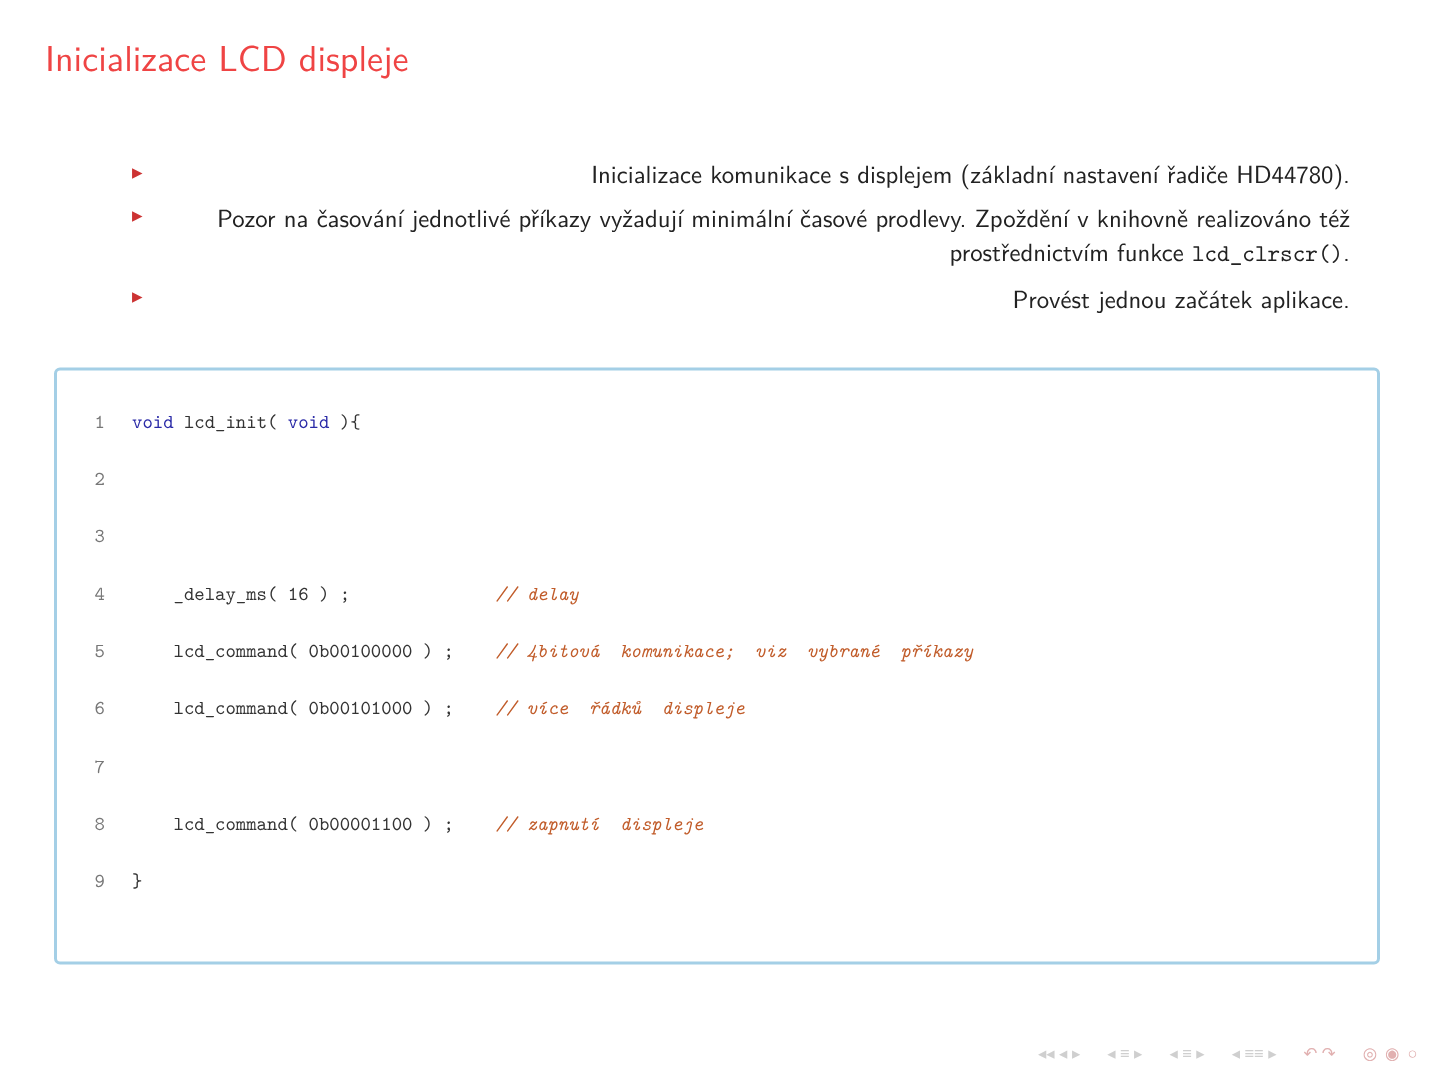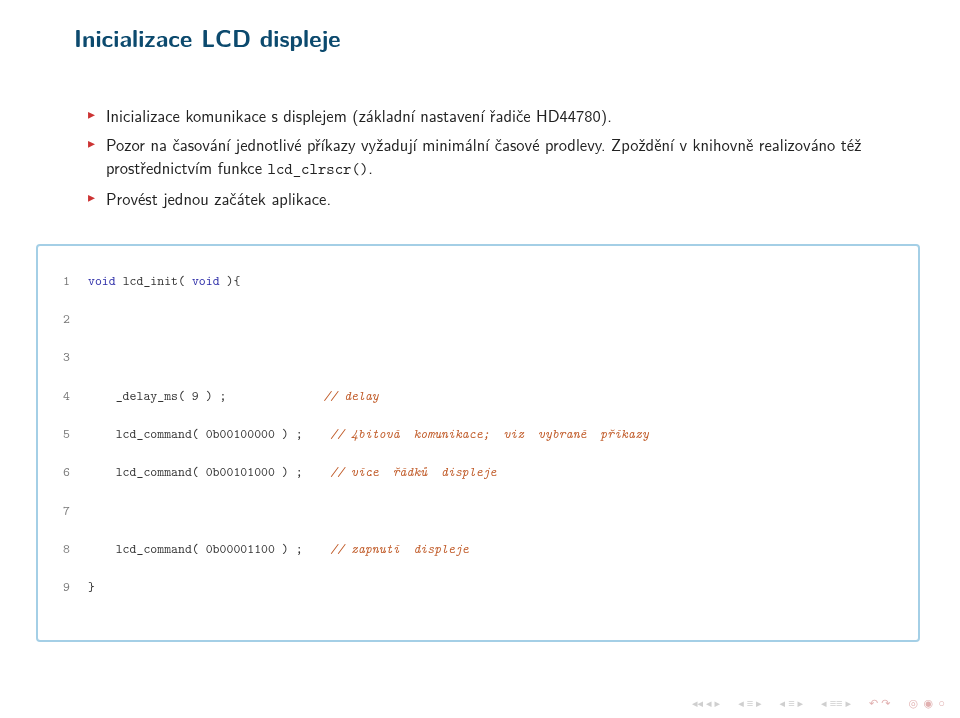--- a/index.html
+++ b/index.html
@@ -9,32 +9,32 @@
       font-family: "Latin Modern Sans", "Computer Modern Sans", "Helvetica Neue", Arial, sans-serif;
       background: #fff;
       color: #333;
       position: relative;
     }
     .slide {
       padding: 20px 30px 0 30px;
     }
     .slide-title {
       font-size: 24px;
-      font-weight: bold;
-      color: #0c4a6e;
+      font-weight: normal;
+      color: #ef4444;
       margin-bottom: 50px;
-      margin-left: 44px;
     }
     .content {
       padding-left: 58px;
       padding-right: 30px;
     }
     .bullet-list {
       list-style: none;
       margin-bottom: 34px;
+      text-align: right;
     }
     .bullet-list li {
       position: relative;
       padding-left: 18px;
       font-size: 16.5px;
       line-height: 1.4;
       margin-bottom: 6px;
       color: #222;
     }
     .bullet-list li::before {
@@ -114,21 +114,21 @@
       <li>
         <span>Pozor na časování jednotlivé příkazy vyžadují minimální časové prodlevy. Zpoždění v knihovně realizováno též prostřednictvím funkce </span><span class="mono">lcd_clrscr()</span><span>.</span>
       </li>
       <li>Provést jednou začátek aplikace.</li>
     </ul>
 
     <div class="code-block">
 <div class="code-line"><span class="lineno">1</span><span><span class="kw">void</span><span class="fn"> lcd_init( </span><span class="kw">void</span><span class="fn"> ){</span></span></div>
 <div class="code-line"><span class="lineno">2</span><span> </span></div>
 <div class="code-line"><span class="lineno">3</span></div>
-<div class="code-line"><span class="lineno">4</span><span><span class="fn">    _delay_ms( 9 ) ;              </span><span class="cm">// delay</span></span></div>
+<div class="code-line"><span class="lineno">4</span><span><span class="fn">    _delay_ms( 16 ) ;              </span><span class="cm">// delay</span></span></div>
 <div class="code-line"><span class="lineno">5</span><span><span class="fn">    lcd_command( 0b00100000 ) ;    </span><span class="cm">// 4bitová  komunikace;  viz  vybrané  příkazy</span></span></div>
 <div class="code-line"><span class="lineno">6</span><span><span class="fn">    lcd_command( 0b00101000 ) ;    </span><span class="cm">// více  řádků  displeje</span></span></div>
 <div class="code-line"><span class="lineno">7</span></div>
 <div class="code-line"><span class="lineno">8</span><span><span class="fn">    lcd_command( 0b00001100 ) ;    </span><span class="cm">// zapnutí  displeje</span></span></div>
 <div class="code-line"><span class="lineno">9</span><span class="fn">}</span></div>
     </div>
   </div>
 </div>
 
 <div class="nav-footer">

